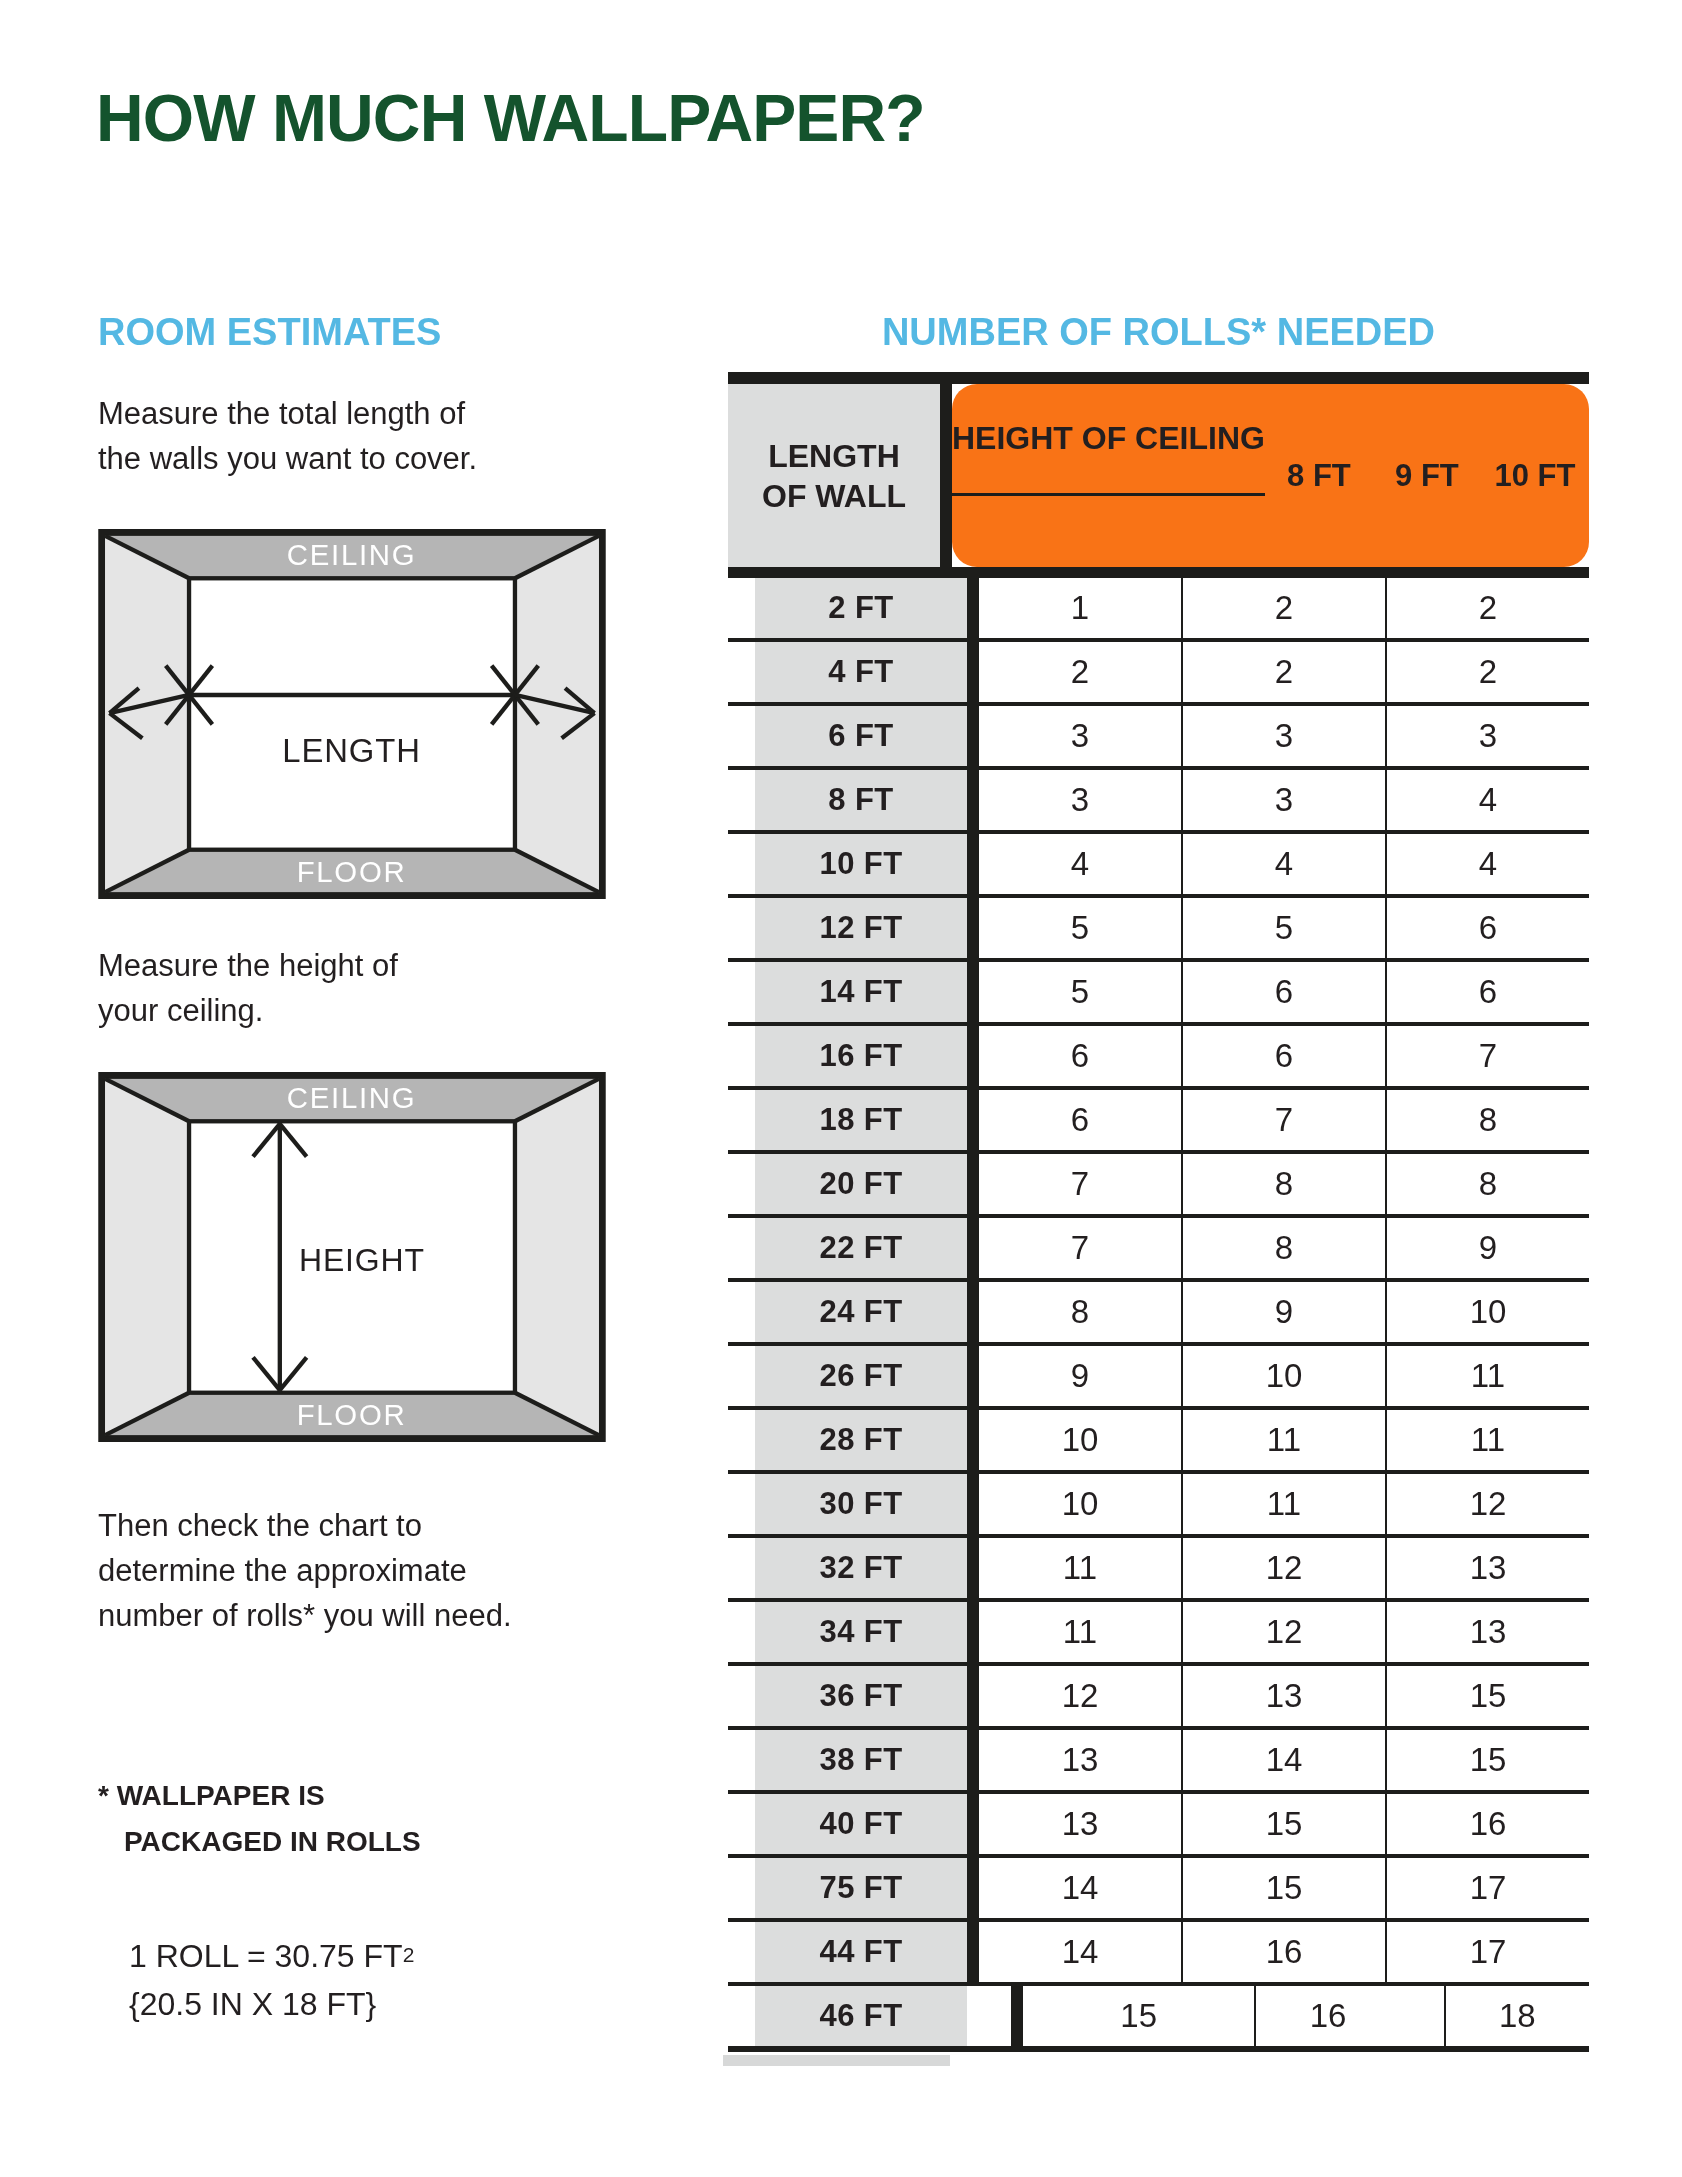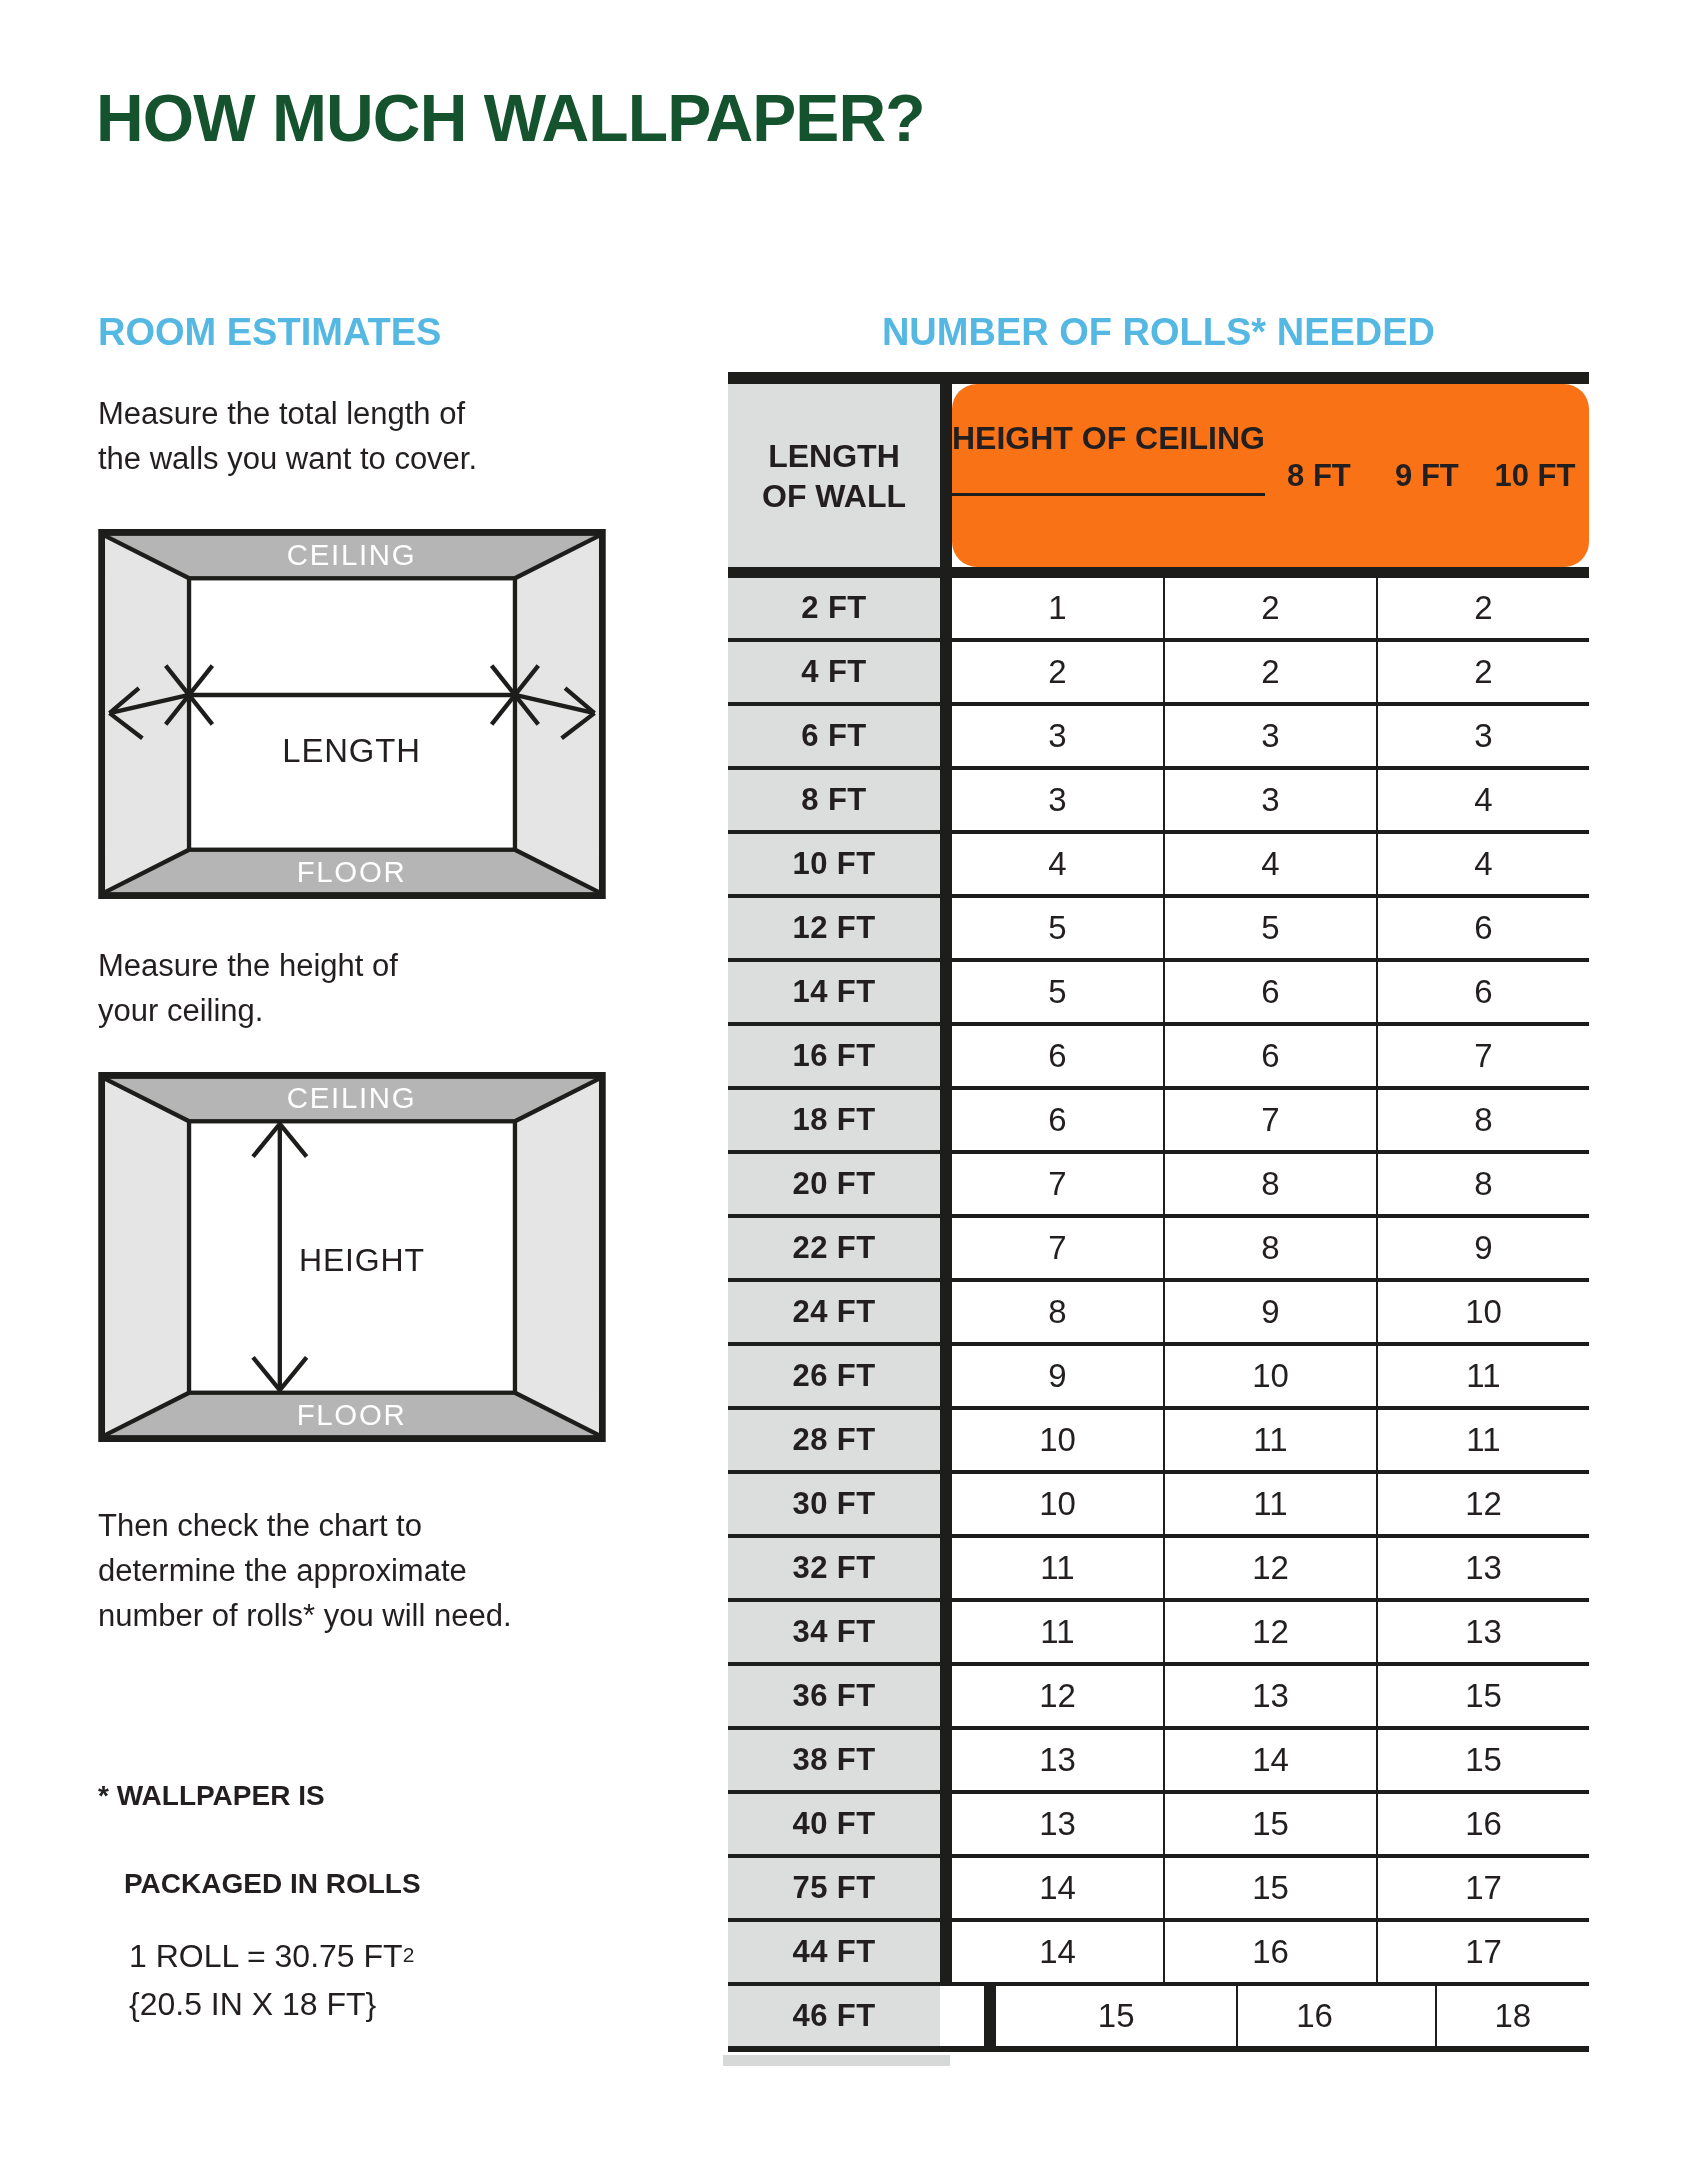--- a/index.html
+++ b/index.html
@@ -13,41 +13,41 @@
   .section-heading{top:311px;font-size:38px;font-weight:bold;color:#54b8e3;white-space:nowrap;}
   #left-heading{left:98px;}
   #right-heading{left:728px;width:861px;text-align:center;}
   
   .para{left:98px;font-size:31px;line-height:45px;color:#231f20;}
   #para1{top:391px;}
   #para2{top:943px;}
   #para3{top:1503px;}
   .footnote{font-weight:bold;}
   #footnote{top:1773px;left:98px;font-size:28px;line-height:46px;}
-  #footnote .indent{padding-left:26px;margin-top:42px;}
+  #footnote .indent{padding-left:26px;}
   #roll-info{top:1931px;left:98px;font-size:32px;line-height:48px;font-weight:normal;margin-left:31px;}
   #roll-info sup{font-size:21px;vertical-align:5.2px;}
   
   #rolls-table{left:728px;top:372px;width:861px;}
   .tborder-top{height:12px;background:#1d1d1b;width:100%;}
   #thead-row{display:flex;height:194px;box-sizing:border-box;border-bottom:11.2px solid #1d1d1b;}
   .col1{width:212px;flex:0 0 212px;background:#dcdddd;}
   .vdivider{width:12px;flex:0 0 12px;background:#1d1d1b;}
   #col1-header{display:flex;flex-direction:column;justify-content:center;align-items:center;
     font-size:32px;font-weight:bold;line-height:40px;text-align:center;}
   #data-header{flex:1;background:#f97316;display:flex;flex-direction:row;border-radius:25px;}
   #span-header{height:112px;box-sizing:border-box;border-bottom:3.5px solid #1d1d1b;
     display:flex;align-items:center;justify-content:center;font-size:32px;font-weight:bold;}
   #subheader-row{flex:1;display:flex;}
   .subhead-cell{flex:1;display:flex;align-items:center;justify-content:center;
     font-size:31px;font-weight:bold;}
   .trow{display:flex;height:64px;box-sizing:border-box;border-bottom:4.3px solid #1d1d1b;}
   .trow.last{height:66px;border-bottom:6px solid #1d1d1b;gap:44px;}
   .tlabel{width:212px;flex:0 0 212px;background:#dcdddd;display:flex;align-items:center;justify-content:center;
-    font-size:31px;font-weight:bold;letter-spacing:0.4px;}
+    font-size:31px;font-weight:bold;letter-spacing:0.4px;margin-left:27px;}
   .tcell{flex:1;background:#ffffff;display:flex;align-items:center;justify-content:center;
     font-size:33px;font-weight:normal;}
   .tcell.c1,.tcell.c2{border-left:2.6px solid #1d1d1b;}
   #table-foot-tab{left:723px;top:2055px;width:227px;height:11.2px;background:#d7d8d8;}
   
   .room-svg{position:absolute;left:98px;width:508px;height:370px;}
   #diagram1{top:529px;}
   #diagram2{top:1072px;}
 </style>
 </head>

